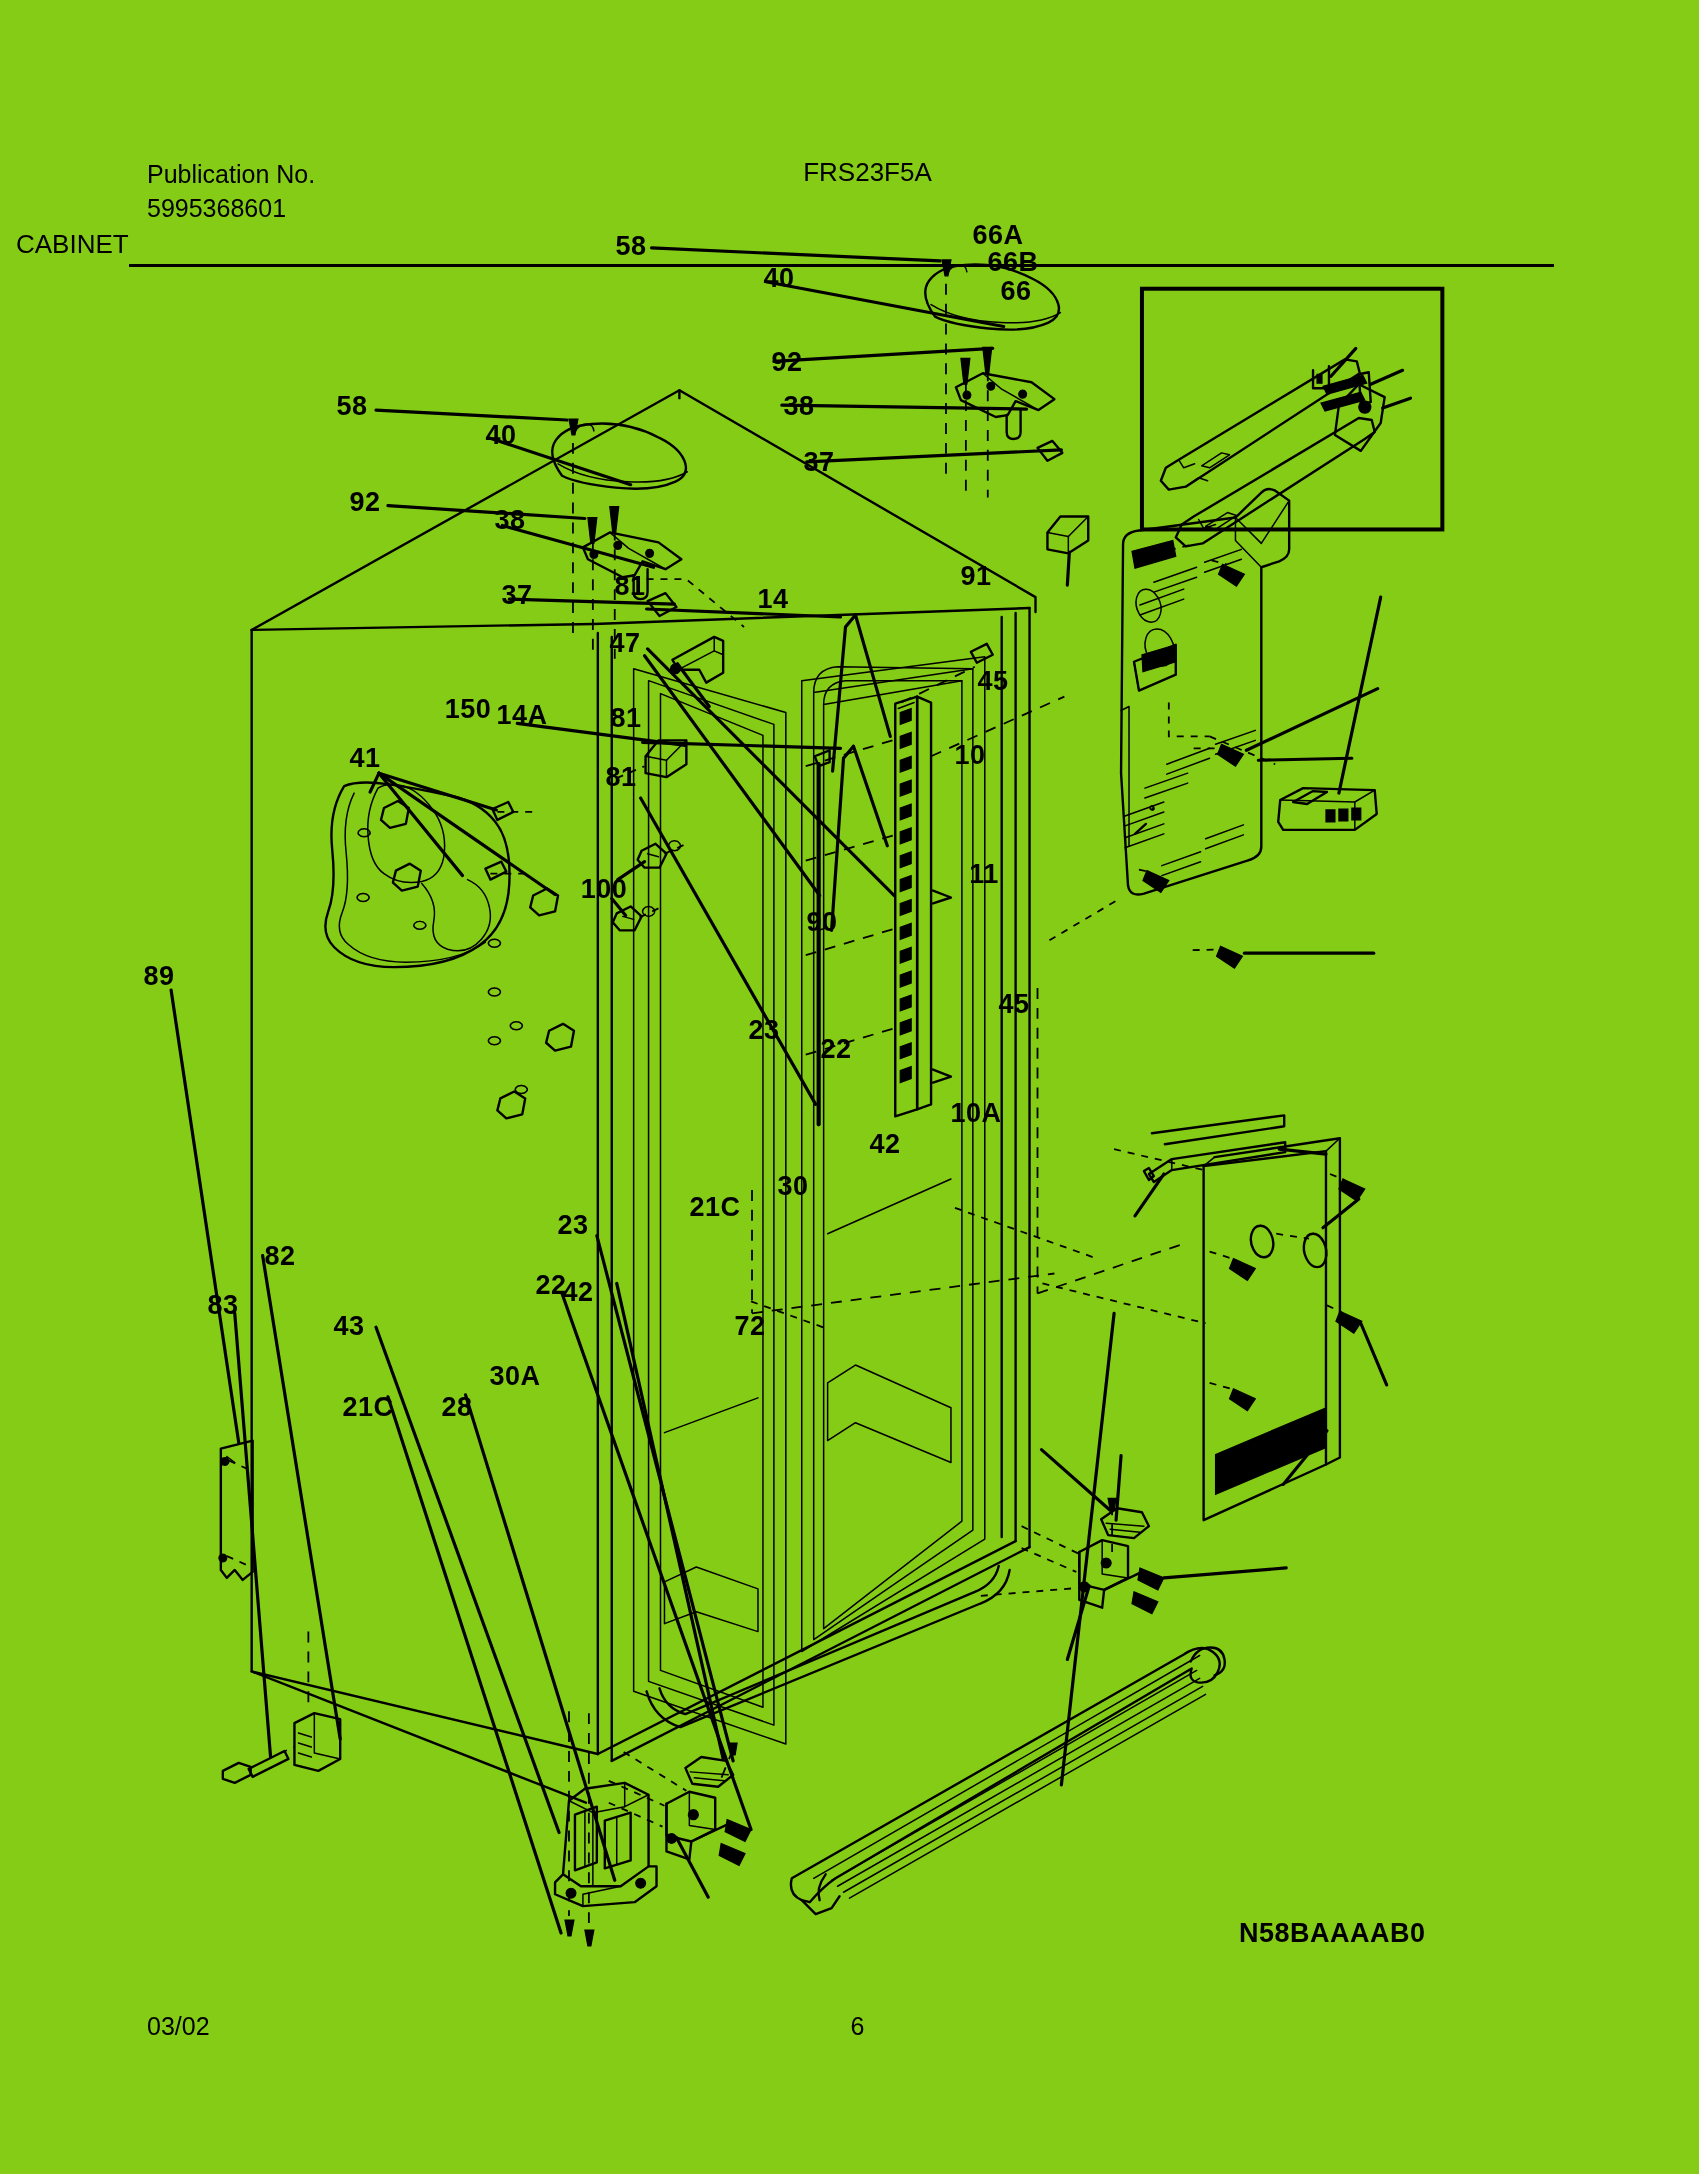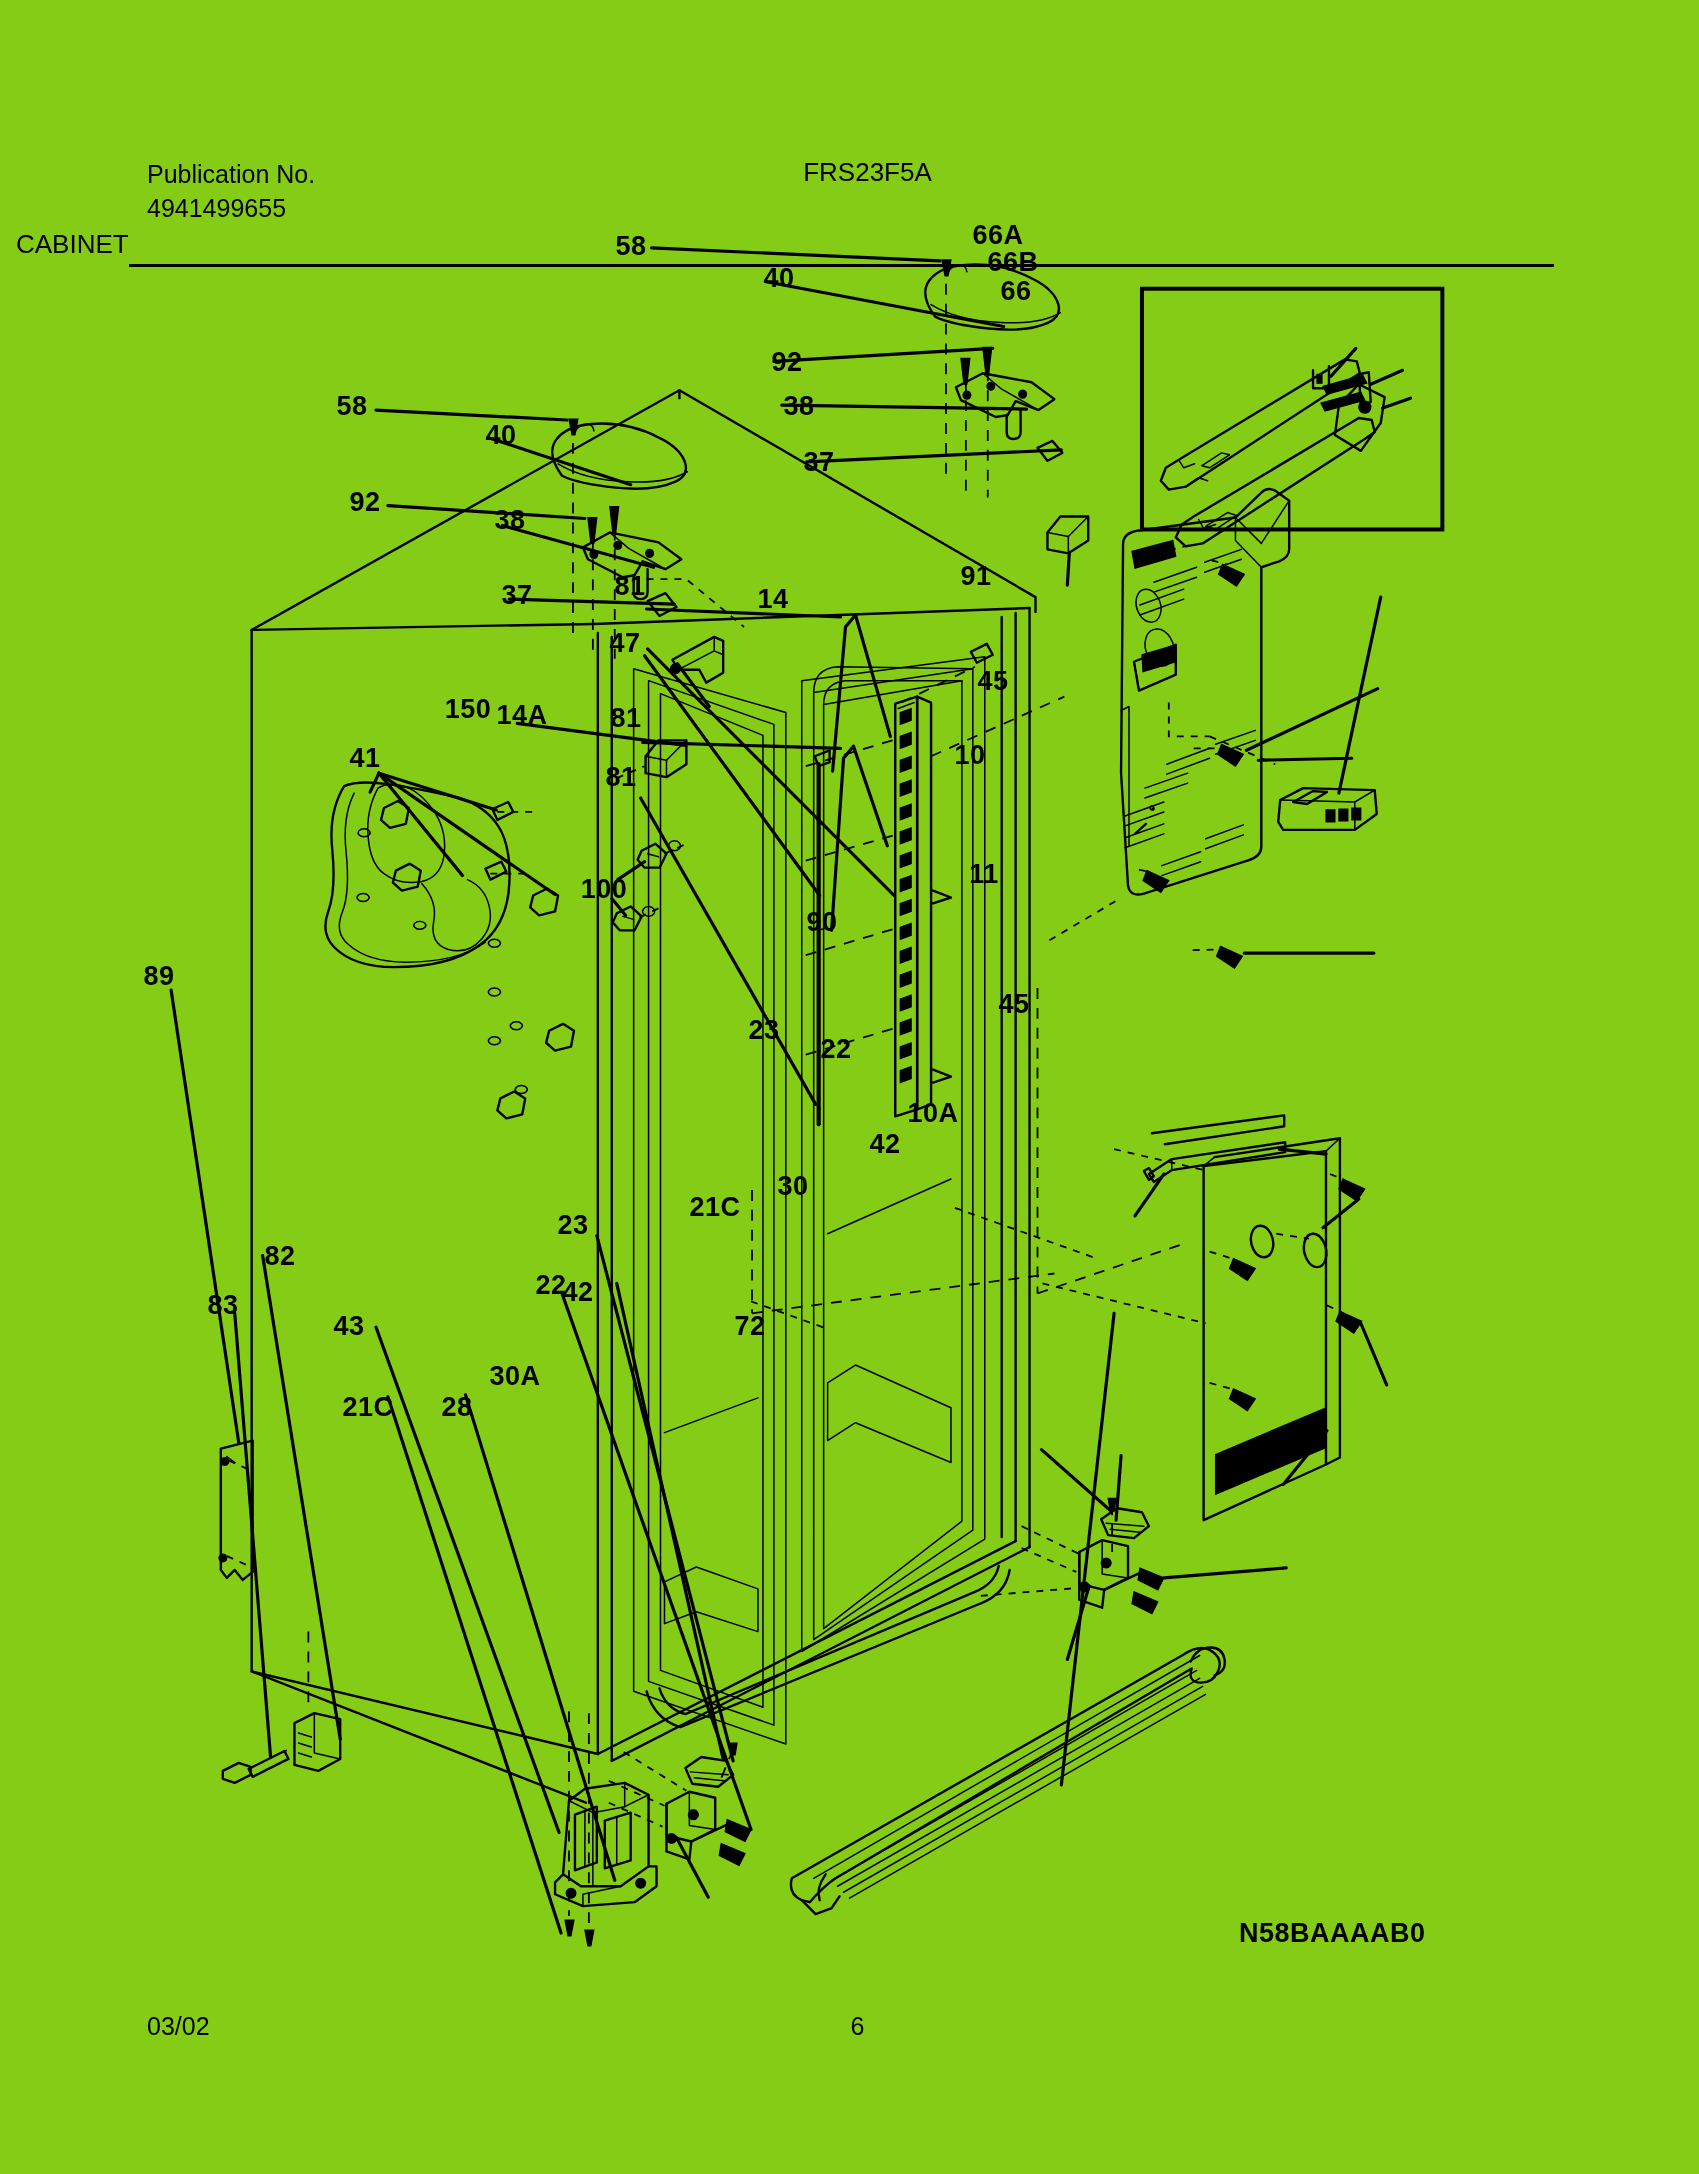--- a/index.html
+++ b/index.html
@@ -109,21 +109,21 @@
   #art .dash  { fill: none; stroke: #000; stroke-width: 1.8; stroke-dasharray: 11 9; stroke-linecap: butt; }
   #art .dashf { fill: none; stroke: #000; stroke-width: 1.8; stroke-dasharray: 7 7; }
   #art .solidfill { fill: #000; stroke: #000; stroke-width: 1.2; }
   #art .boxframe { fill: none; stroke: #000; stroke-width: 4; }
 </style>
 </head>
 <body>
 
 <div id="page">
 
-  <div class="hdr-pub"><span>Publication No.</span><br><span>4941499655</span></div>
+  <div class="hdr-pub"><span>Publication No.</span><br><span>5995368601</span></div>
   <div class="hdr-model">FRS23F5A</div>
   <div class="hdr-section">CABINET</div>
   <div class="hdr-rule"></div>
 
   <svg id="art" viewBox="0 0 1708 2185" xmlns="http://www.w3.org/2000/svg">
 
     <g>
       <rect class="boxframe" x="1148" y="290" width="302" height="242"></rect>
 
       <path class="ln" d="M1172 470 L1167 483 L1175 492 L1192 489 L1356 382 L1367 375 L1364 363 L1352 361 L1185 462 Z"></path>
@@ -615,21 +615,21 @@
       <div class="callout" style="left: 626px; top: 718px;">81</div>
       <div class="callout" style="left: 621px; top: 777px;">81</div>
       <div class="callout" style="left: 773px; top: 599px;">14</div>
       <div class="callout" style="left: 604px; top: 889px;">100</div>
       <div class="callout" style="left: 976px; top: 576px;">91</div>
       <div class="callout" style="left: 993px; top: 681px;">45</div>
       <div class="callout" style="left: 970px; top: 755px;">10</div>
       <div class="callout" style="left: 822px; top: 922px;">90</div>
       <div class="callout" style="left: 984px; top: 874px;">11</div>
       <div class="callout" style="left: 1014px; top: 1004px;">45</div>
-      <div class="callout" style="left: 933px; top: 1113px; text-align: right;">10A</div>
+      <div class="callout" style="left: 976px; top: 1113px; text-align: right;">10A</div>
       <div class="callout" style="left: 764px; top: 1030px;">23</div>
       <div class="callout" style="left: 836px; top: 1049px;">22</div>
       <div class="callout" style="left: 885px; top: 1144px;">42</div>
       <div class="callout" style="left: 793px; top: 1186px;">30</div>
       <div class="callout" style="left: 715px; top: 1207px;">21C</div>
       <div class="callout" style="left: 750px; top: 1326px;">72</div>
       <div class="callout" style="left: 159px; top: 976px;">89</div>
       <div class="callout" style="left: 280px; top: 1256px;">82</div>
       <div class="callout" style="left: 223px; top: 1305px;">83</div>
       <div class="callout" style="left: 349px; top: 1326px;">43</div>

